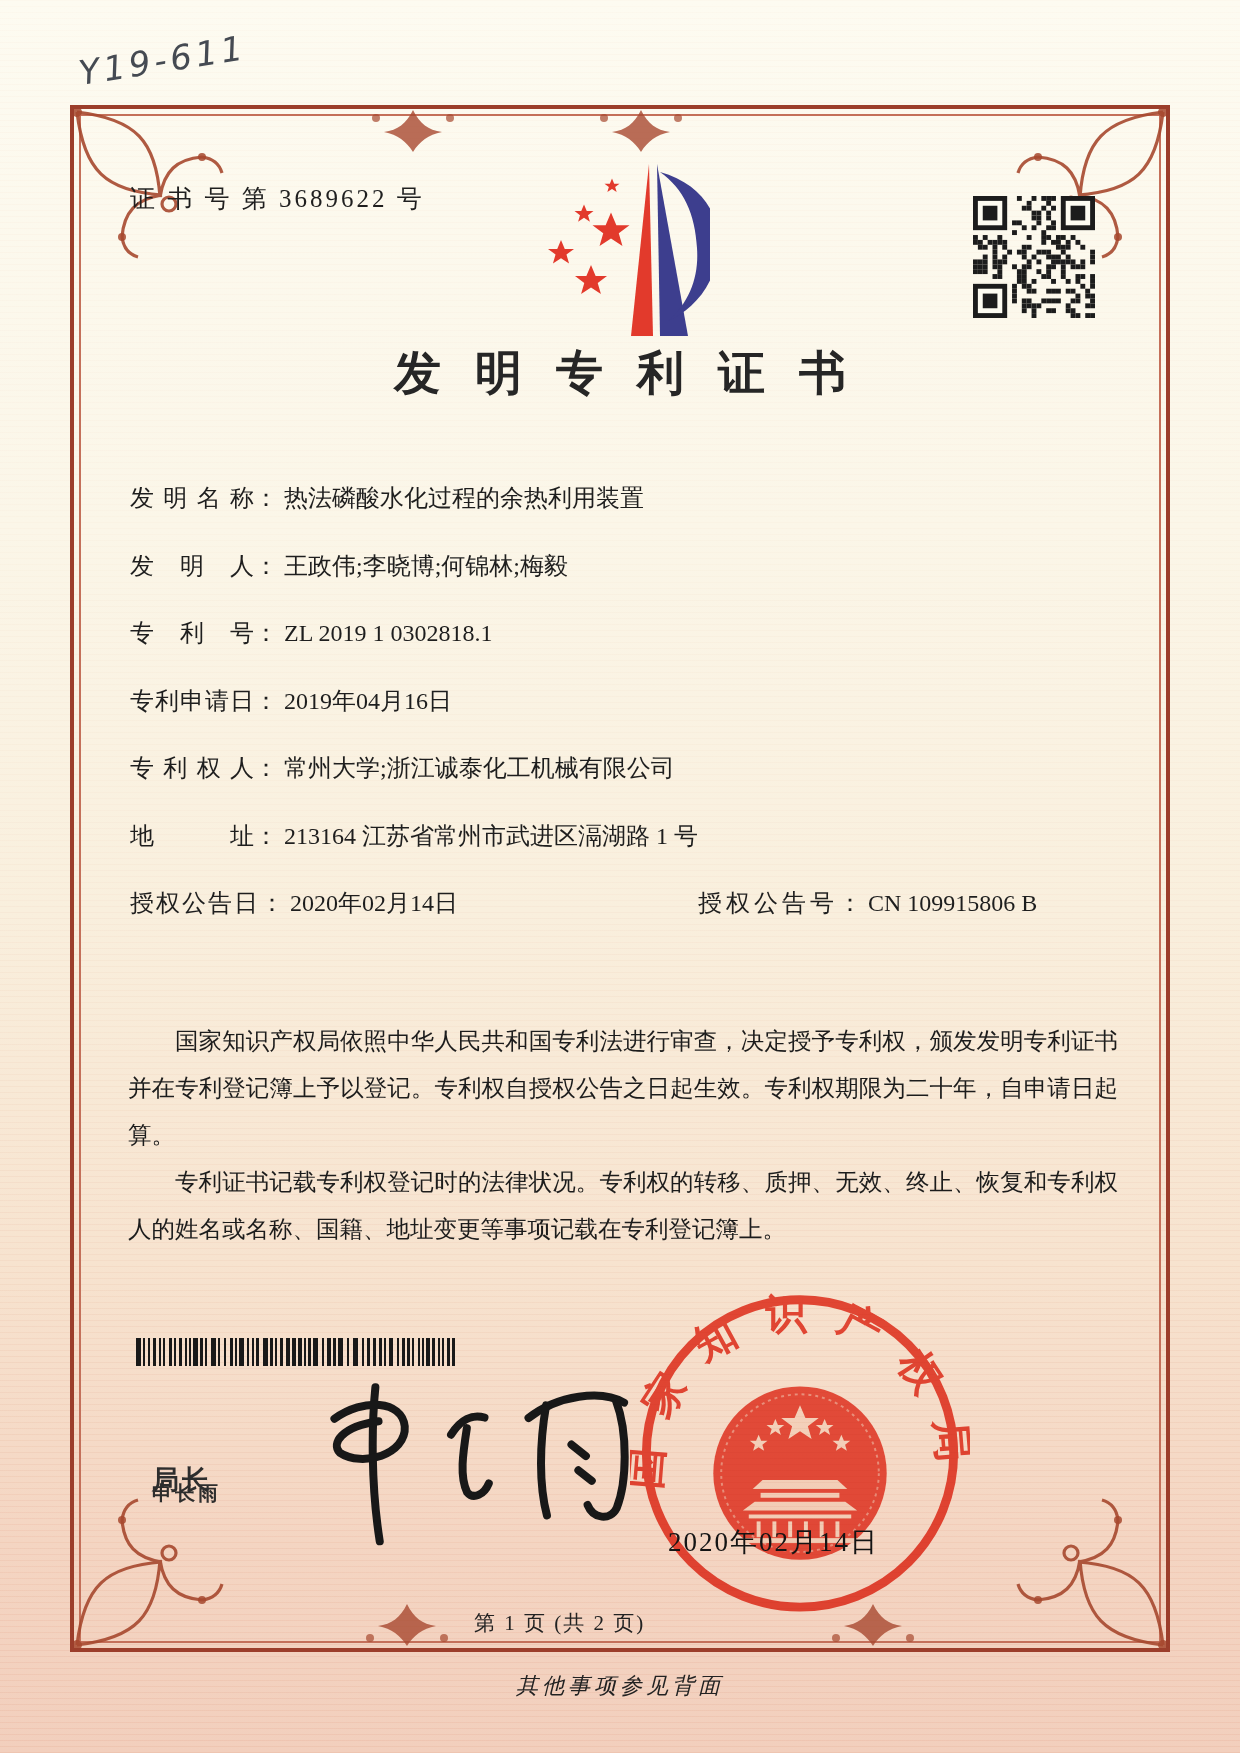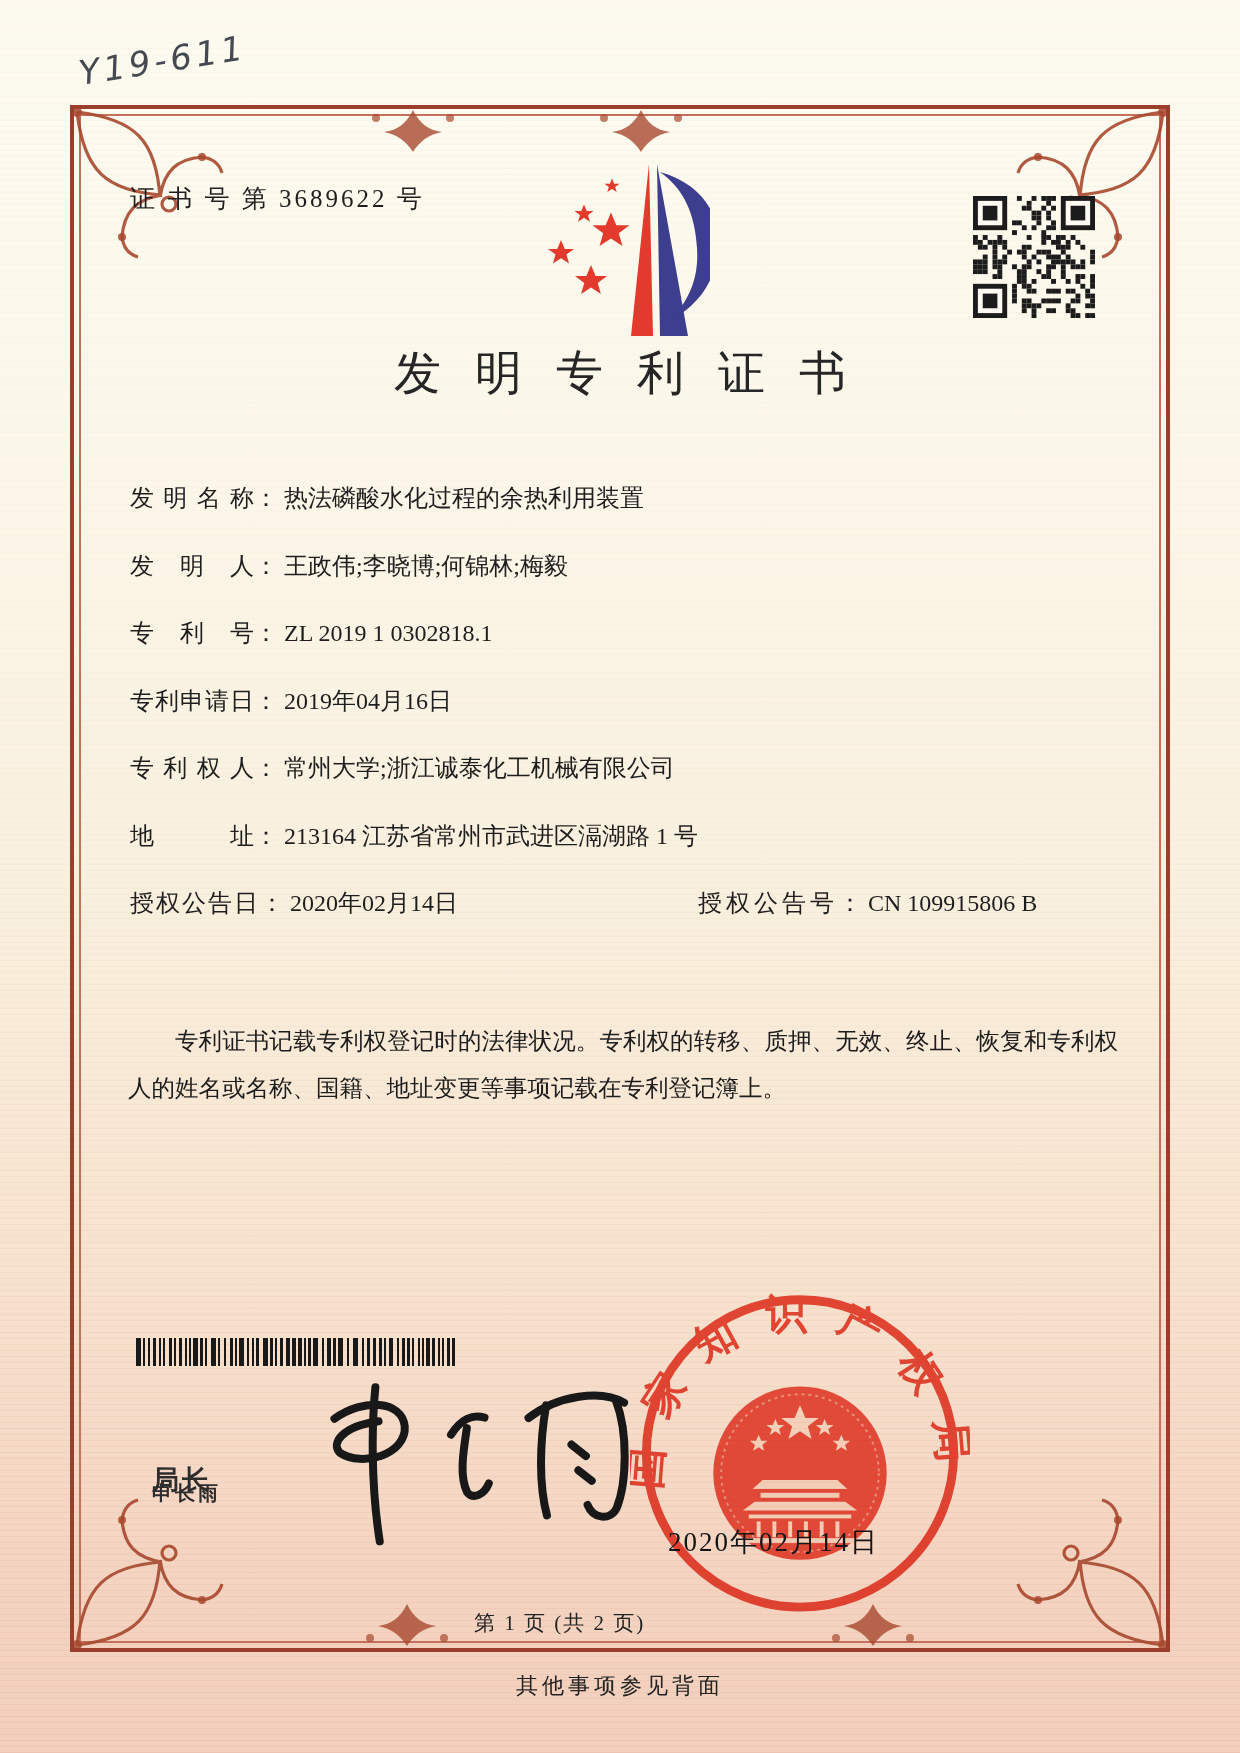--- a/index.html
+++ b/index.html
@@ -31,21 +31,21 @@
     transform:rotate(-9deg);
   }
   .cert-no{
     position:absolute; left:130px; top:182px;
     font-size:25px; letter-spacing:3px; color:#1f1f1f;
   }
   .logo{ position:absolute; left:500px; top:156px; }
   .qr{ position:absolute; left:973px; top:196px; }
   .doc-title{
     position:absolute; left:0; top:342px; width:100%;
-    text-align:center; font-size:47px; font-weight:400;
+    text-align:center; font-size:47px; font-weight:700;
     letter-spacing:34px; text-indent:34px; color:#262626;
   }
   .field-row{ position:absolute; left:130px; font-size:24px; white-space:nowrap; color:#1e1e1e;}
   .field-label{
     display:inline-block; width:124px; text-align:justify; text-align-last:justify; vertical-align:bottom;
   }
   .field-colon{ display:inline-block; margin-right:6px;}
   .grant-col2{ position:absolute; left:552px; top:0; white-space:nowrap;}
   .grant-col2 .field-label{ width:auto; text-align-last:auto; letter-spacing:4px;margin-left:16px;}
   .legal{
@@ -69,21 +69,21 @@
   .seal-date{
     position:absolute; left:668px; top:1524px; z-index:5;
     font-size:27px; letter-spacing:2px; color:#141414; white-space:nowrap;
   }
   .page-indicator{
     position:absolute; left:474px; top:1609px;
     font-size:21px; letter-spacing:2px; color:#222;
   }
   .back-note{
     position:absolute; left:0; top:1671px; width:100%;
-    text-align:center; font-size:22px; letter-spacing:4px; color:#222;
+    text-align:center; font-size:22px; letter-spacing:4px; color:#222;font-style:italic;
   }
   .ornament{ position:absolute; pointer-events:none; }
 </style>
 </head>
 <body>
 
 <div class="page">
   <div class="waves"></div>
 
   <div class="annotation">Y19-611</div>
@@ -406,20 +406,21 @@
     <span class="field-label">地址</span><span class="field-colon">：</span><span>213164 江苏省常州市武进区滆湖路 1 号</span>
   </div>
   <div class="field-row" style="top:887px">
     <span class="field-label" style="width:auto;text-align-last:auto;letter-spacing:2px">授权公告日</span><span class="field-colon">：</span><span>2020年02月14日</span>
     <span class="grant-col2">
       <span class="field-label">授权公告号</span><span class="field-colon">：</span><span>CN 109915806 B</span>
     </span>
   </div>
 
   <div class="legal">
+    <p>国家知识产权局依照中华人民共和国专利法进行审查，决定授予专利权，颁发发明专利证书并在专利登记簿上予以登记。专利权自授权公告之日起生效。专利权期限为二十年，自申请日起算。</p>
     <p>专利证书记载专利权登记时的法律状况。专利权的转移、质押、无效、终止、恢复和专利权人的姓名或名称、国籍、地址变更等事项记载在专利登记簿上。</p>
   </div>
 
   <svg class="barcode" width="324" height="28" viewBox="0 0 324 28">
       <rect x="0" y="0" width="5" height="28" fill="#191919"></rect>
       <rect x="7" y="0" width="2" height="28" fill="#191919"></rect>
       <rect x="12" y="0" width="2" height="28" fill="#191919"></rect>
       <rect x="17" y="0" width="3" height="28" fill="#191919"></rect>
       <rect x="23" y="0" width="2" height="28" fill="#191919"></rect>
       <rect x="27" y="0" width="2" height="28" fill="#191919"></rect>

